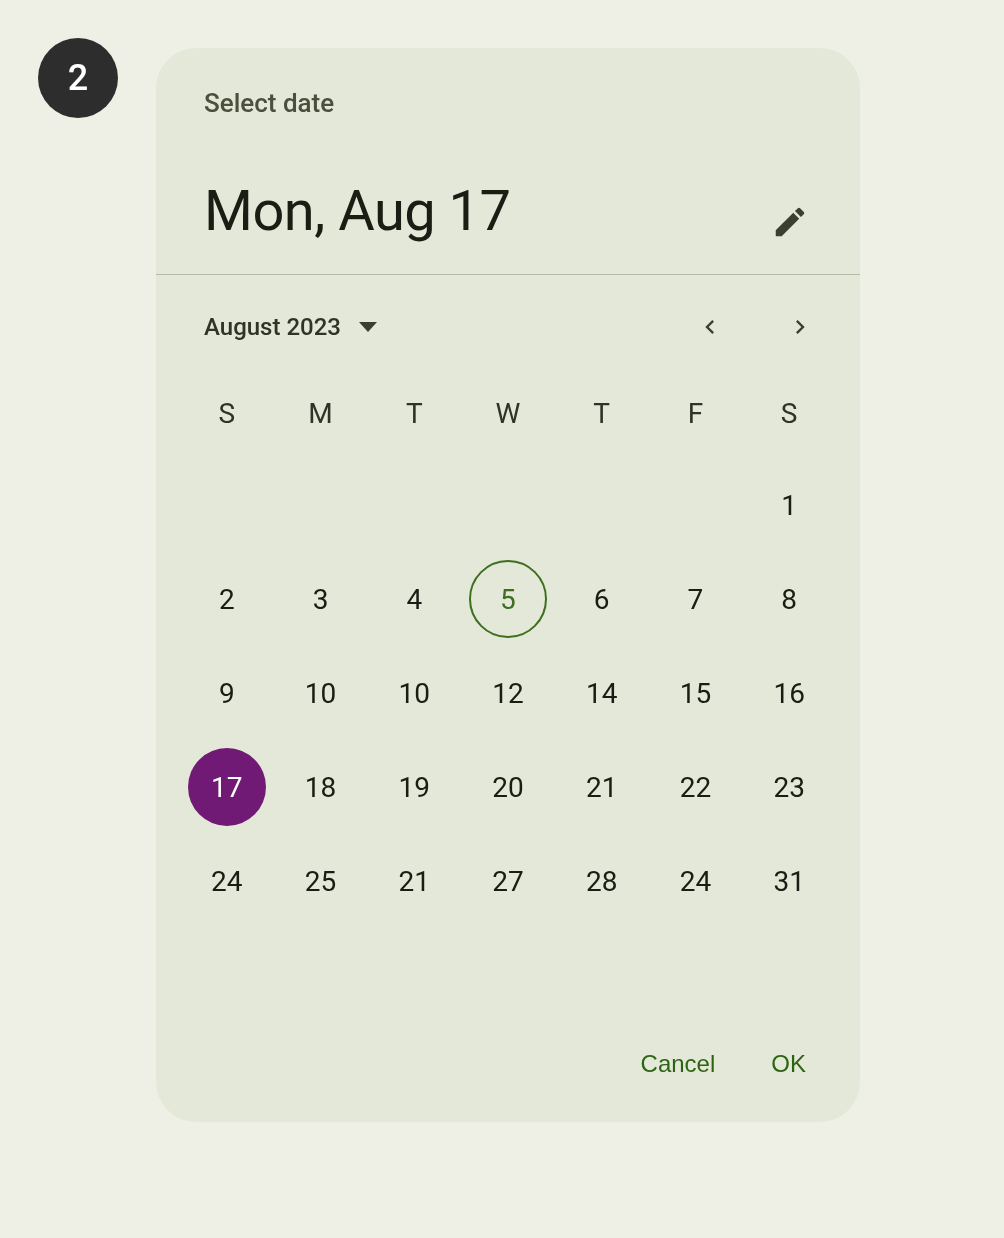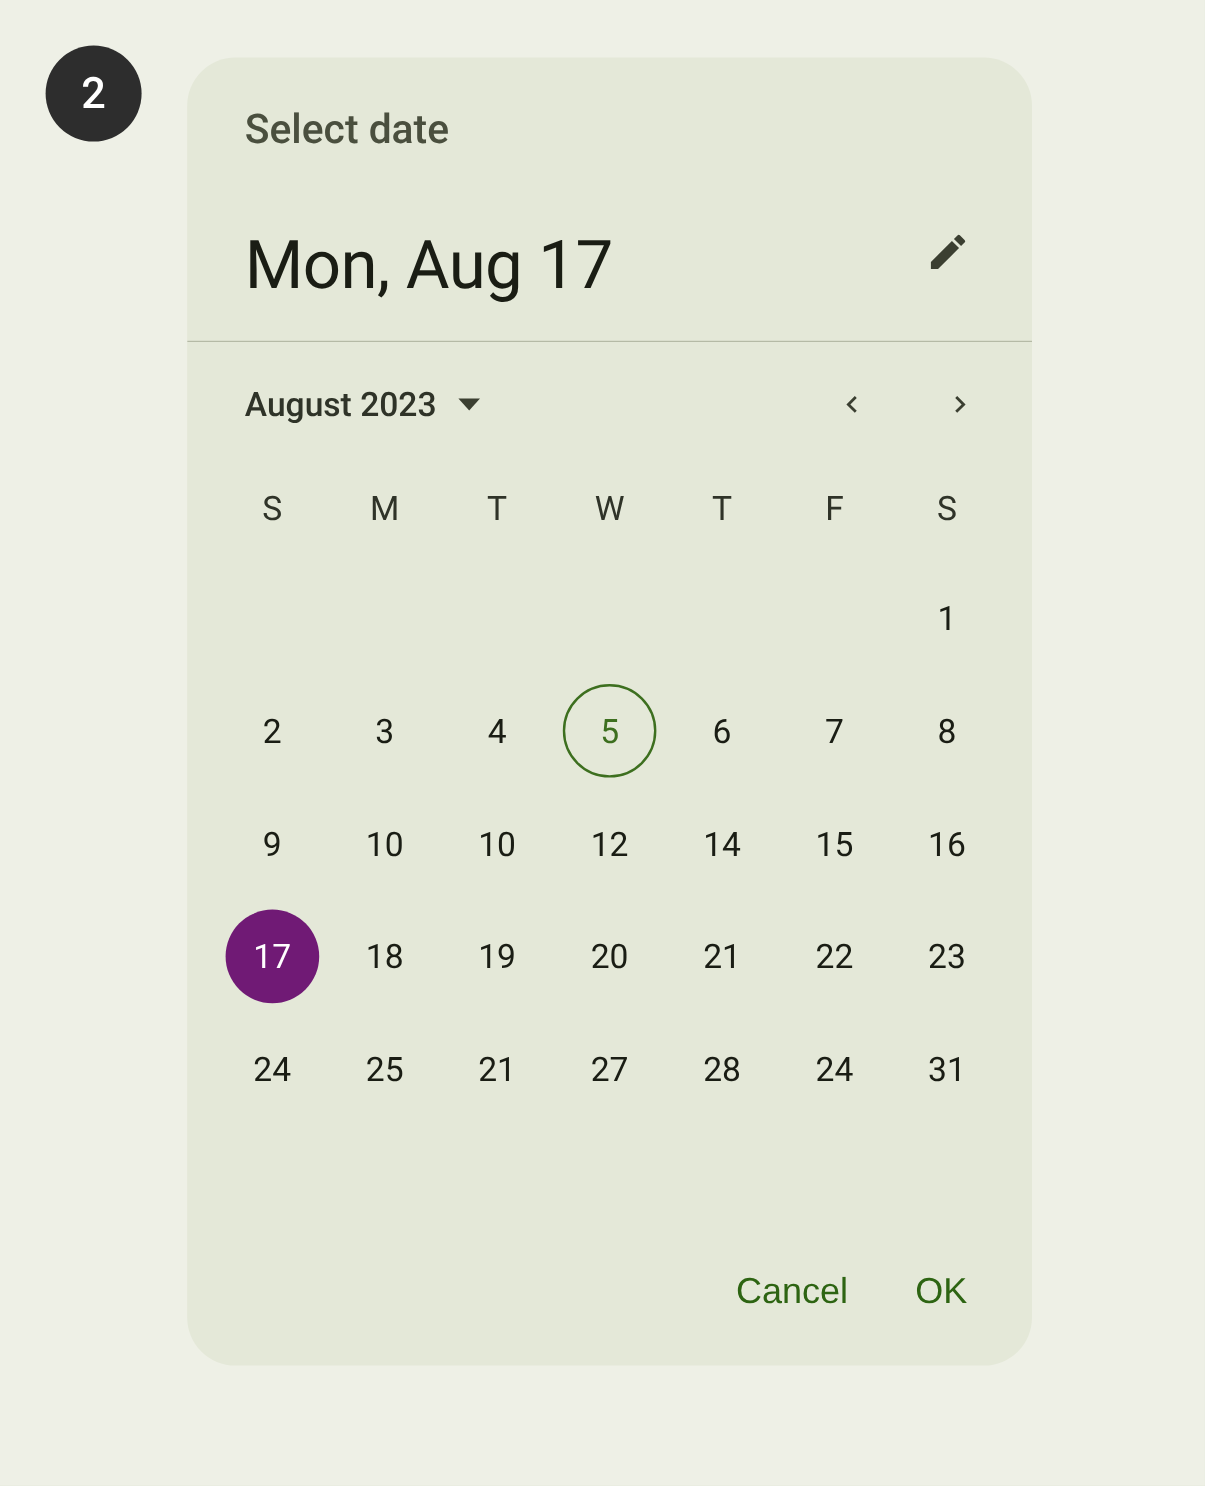--- a/index.html
+++ b/index.html
@@ -35,28 +35,28 @@
       left: 156px;
       width: 704px;
       background: #e4e8d8;
       border-radius: 40px;
       overflow: hidden;
     }
     .header {
       padding: 40px 48px 30px 48px;
     }
     .header-title {
-      font-size: 34px;
+      font-size: 26px;
       color: #4a4f3e;
       font-weight: 500;
       margin-bottom: 60px;
     }
     .header-date-row {
       display: flex;
-      align-items: flex-start;
+      align-items: flex-end;
       justify-content: space-between;
       gap: 35px;
     }
     .header-date {
       font-size: 56px;
       color: #1a1d14;
       font-weight: 400;
       letter-spacing: -0.5px;
     }
     .edit-icon {
@@ -77,21 +77,21 @@
       justify-content: space-between;
       padding: 28px 36px 18px 48px;
     }
     .month-selector {
       display: flex;
       align-items: center;
       gap: 18px;
       cursor: pointer;
     }
     .month-label {
-      font-size: 28px;
+      font-size: 24px;
       color: #2f3328;
       font-weight: 500;
     }
     .dropdown-arrow {
       width: 0;
       height: 0;
       border-left: 9px solid transparent;
       border-right: 9px solid transparent;
       border-top: 10px solid #3b3f31;
     }
@@ -152,21 +152,21 @@
       background: #701a75;
       color: #fff;
     }
     .actions {
       display: flex;
       justify-content: flex-end;
       gap: 56px;
       padding: 26px 54px 44px 48px;
     }
     .action-btn {
-      font-size: 30px;
+      font-size: 24px;
       font-weight: 500;
       color: #2d6412;
       cursor: pointer;
       background: none;
       border: none;
     }
   </style>
 </head>
 <body>
 

